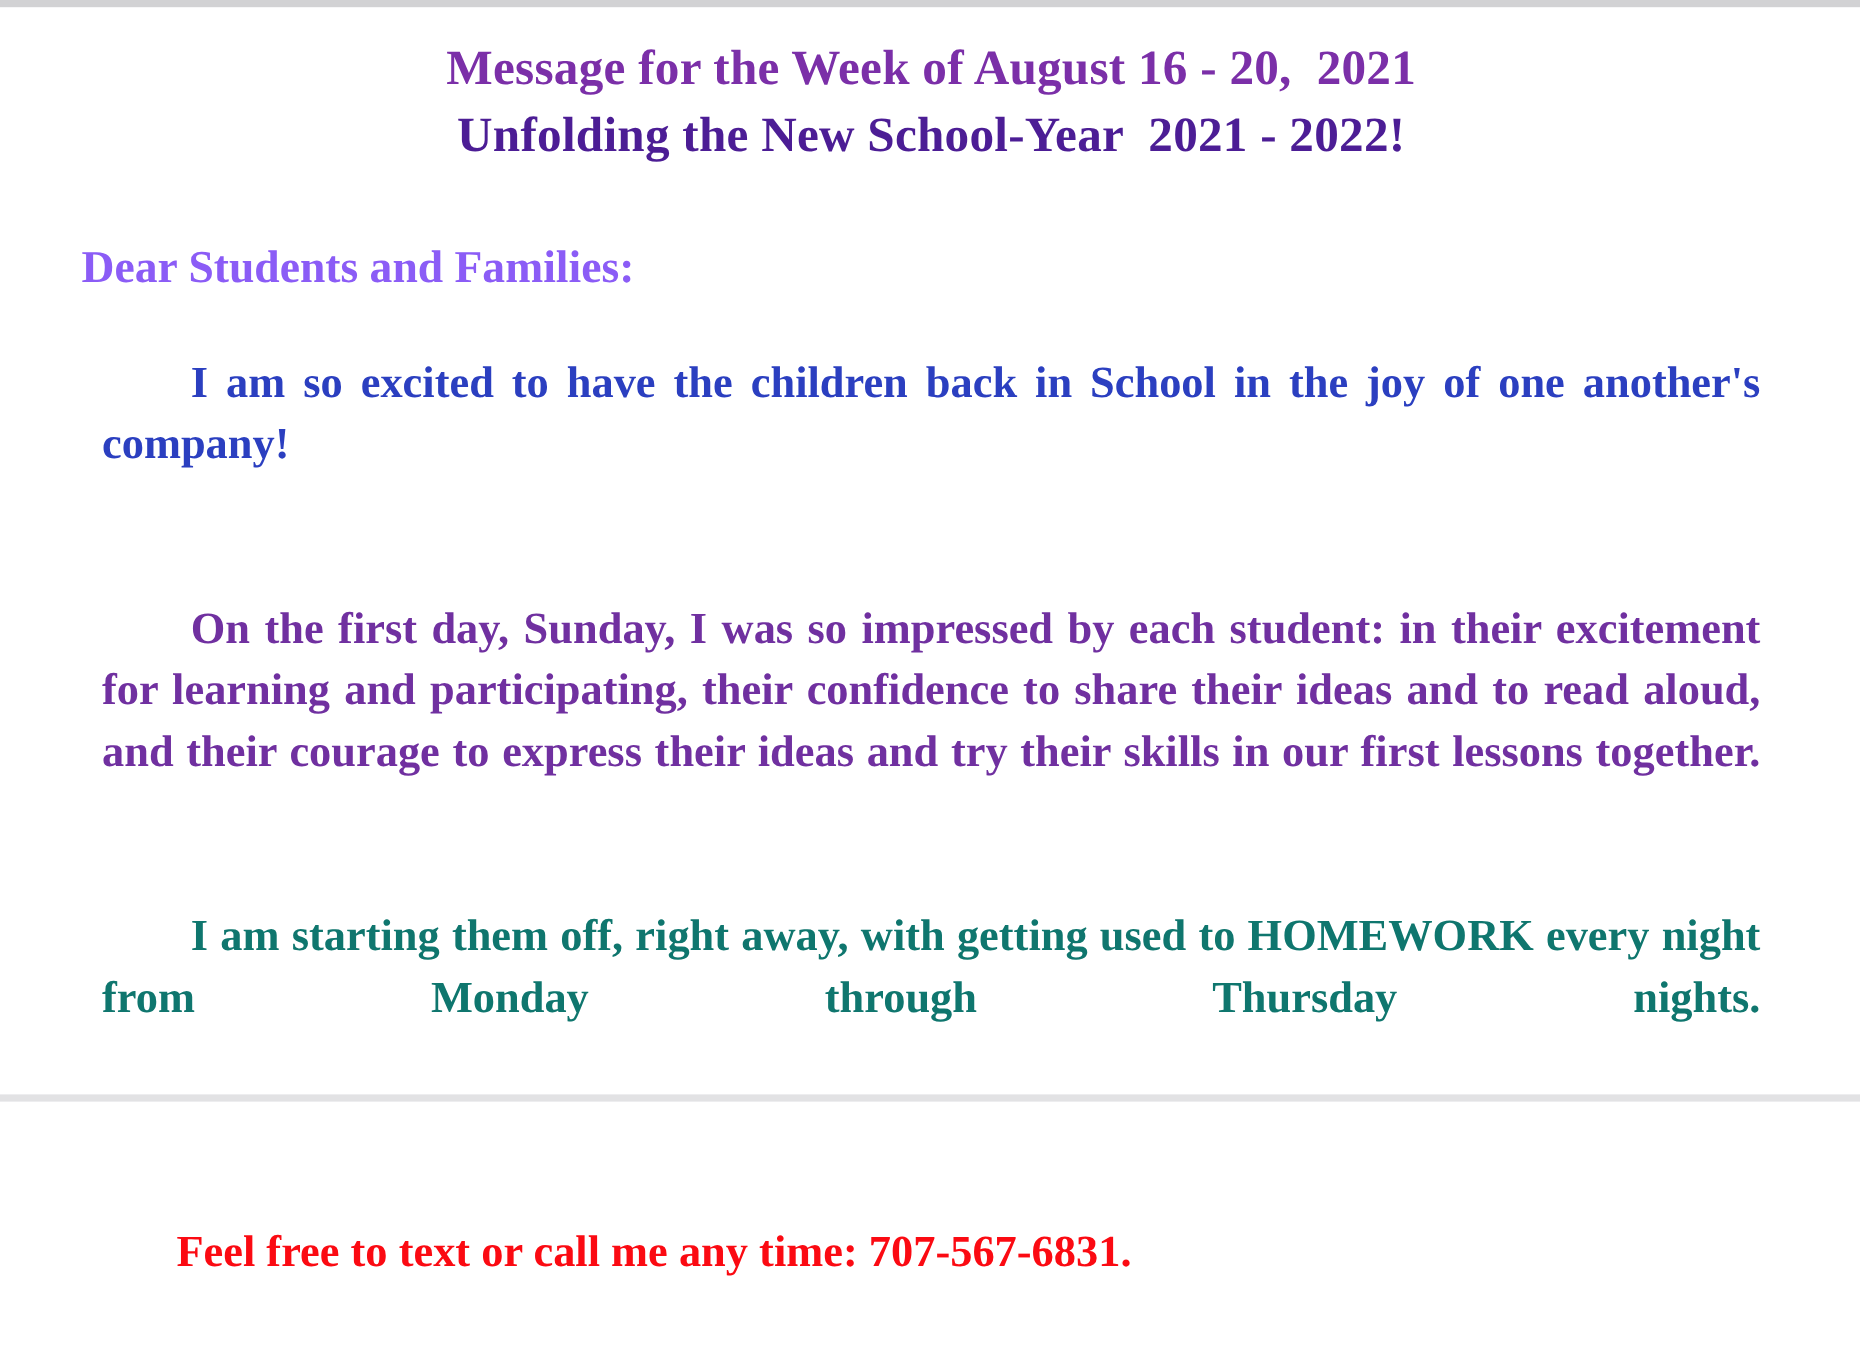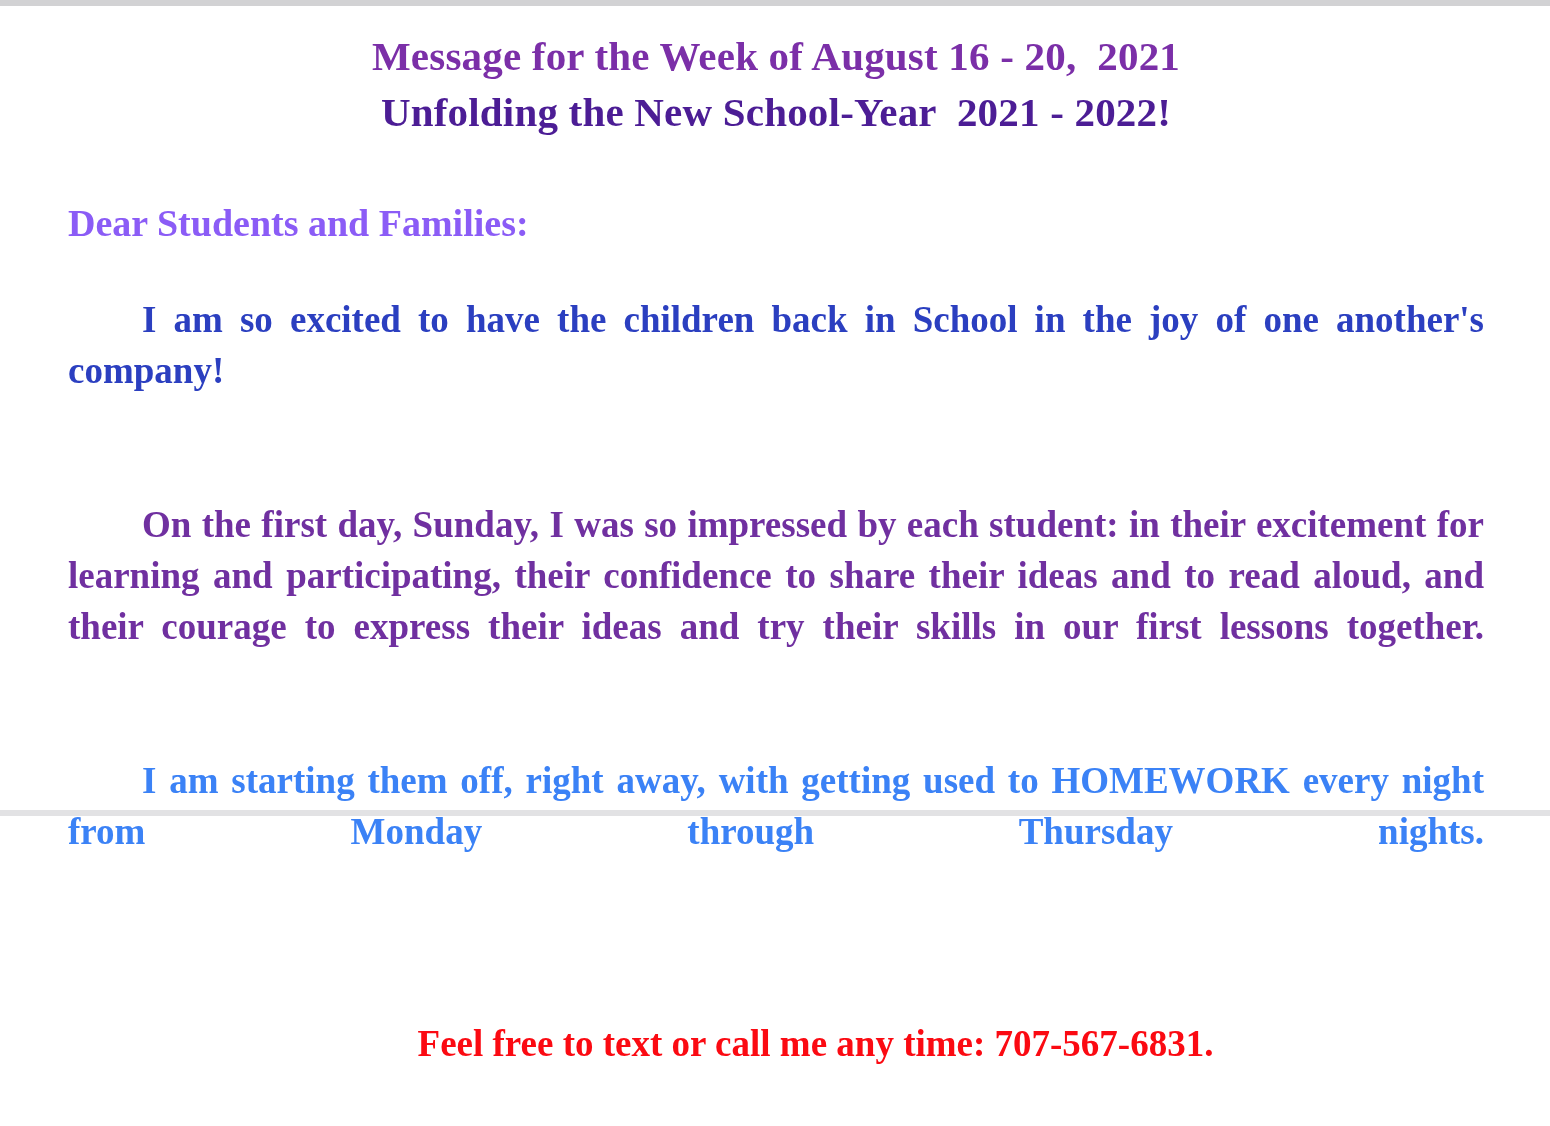--- a/index.html
+++ b/index.html
@@ -10,21 +10,21 @@
   body {
     width: 1550px;
     height: 1126px;
     overflow: hidden;
     font-family: "Liberation Serif", "DejaVu Serif", serif;
   }
 
   .page {
     position: relative;
     width: 1550px;
-    height: 816px;
+    height: 918px;
     background: #ffffff;
     box-sizing: border-box;
   }
 
   
   .chrome-band-top {
     position: absolute;
     left: 0; top: 0;
     width: 1550px;
     height: 6px;
@@ -71,40 +71,39 @@
   }
 
   
   .para {
     font-weight: bold;
     font-size: 37px;
     line-height: 51px;
     text-align: justify;
     text-justify: inter-word;
     text-indent: 74px;
-    margin: 0;
+    margin: 17px;
   }
   .para::after {
     content: "";
     display: inline-block;
     width: 100%;
   }
   .para-blue    { color: #2B3FC0; margin-top: 48px; }
   .para-purple  { color: #7030A0; margin-top: 52px; }
-  .para-blue-2  { color: #3b82f6; margin-top: 52px; }
+  .para-blue-2  { color: #0f766e; margin-top: 52px; }
 
   
   .contact-block {
     margin-top: 110px;
     margin-left: 79px;
     color: #FB0A12;
     font-weight: bold;
     font-size: 37px;
     line-height: 52px;
-    text-align: center;
   }
   .contact-line { white-space: pre; }
 </style>
 </head>
 <body>
 
 <div class="page">
 
   <div class="chrome-band-top"></div>
 

